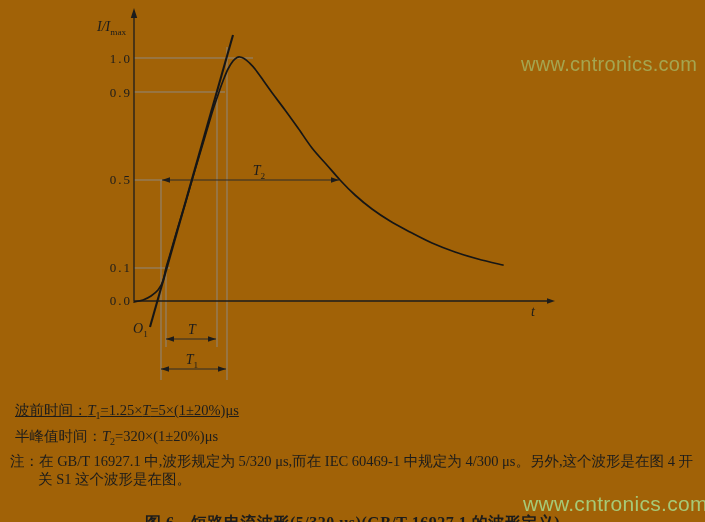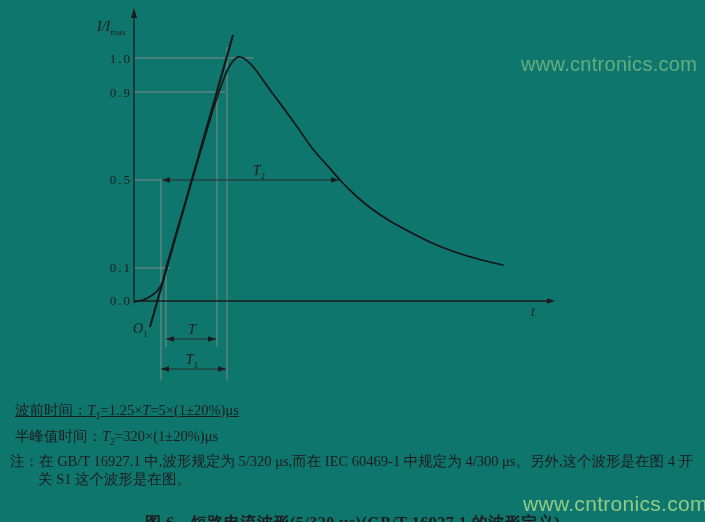--- a/index.html
+++ b/index.html
@@ -1,16 +1,16 @@
 <!DOCTYPE html>
 <html><head>
 <meta charset="utf-8">
 <style>
   html,body{margin:0;padding:0;background:#ffffff;}
-  .page{position:relative;width:705px;height:522px;background:#0f766e;overflow:hidden;
+  .page{position:relative;width:705px;height:522px;background:#a16207;overflow:hidden;
         font-family:"Liberation Serif","DejaVu Serif",serif;color:#1c1c1c;}
   svg{position:absolute;left:0;top:0;}
   .txt{position:absolute;white-space:nowrap;font-size:14.5px;color:#1c1c1c;}
   .formula-line{position:absolute;white-space:nowrap;font-size:14.5px;}
   .formula-line .var{font-style:italic;}
   .formula-line sub{font-size:10px;}
   .f0{left:15px;top:401px;text-decoration:underline;}
   .f1{left:15px;top:427px;}
   .note-1{left:10px;top:452px;}
   .note-2{left:38px;top:470px;}

